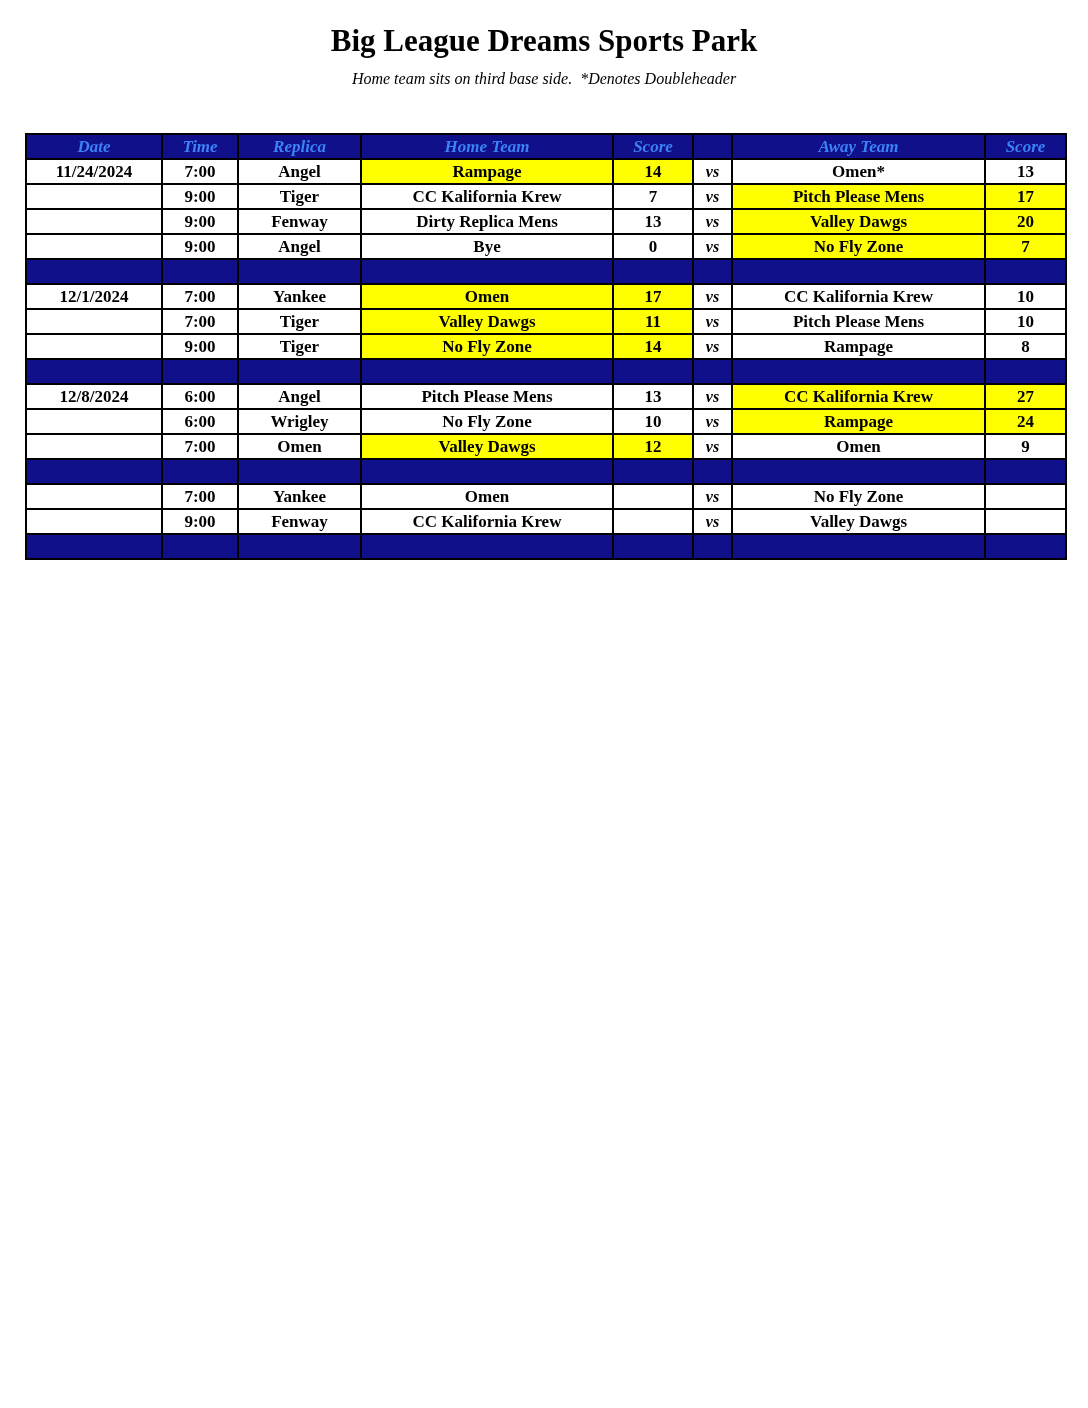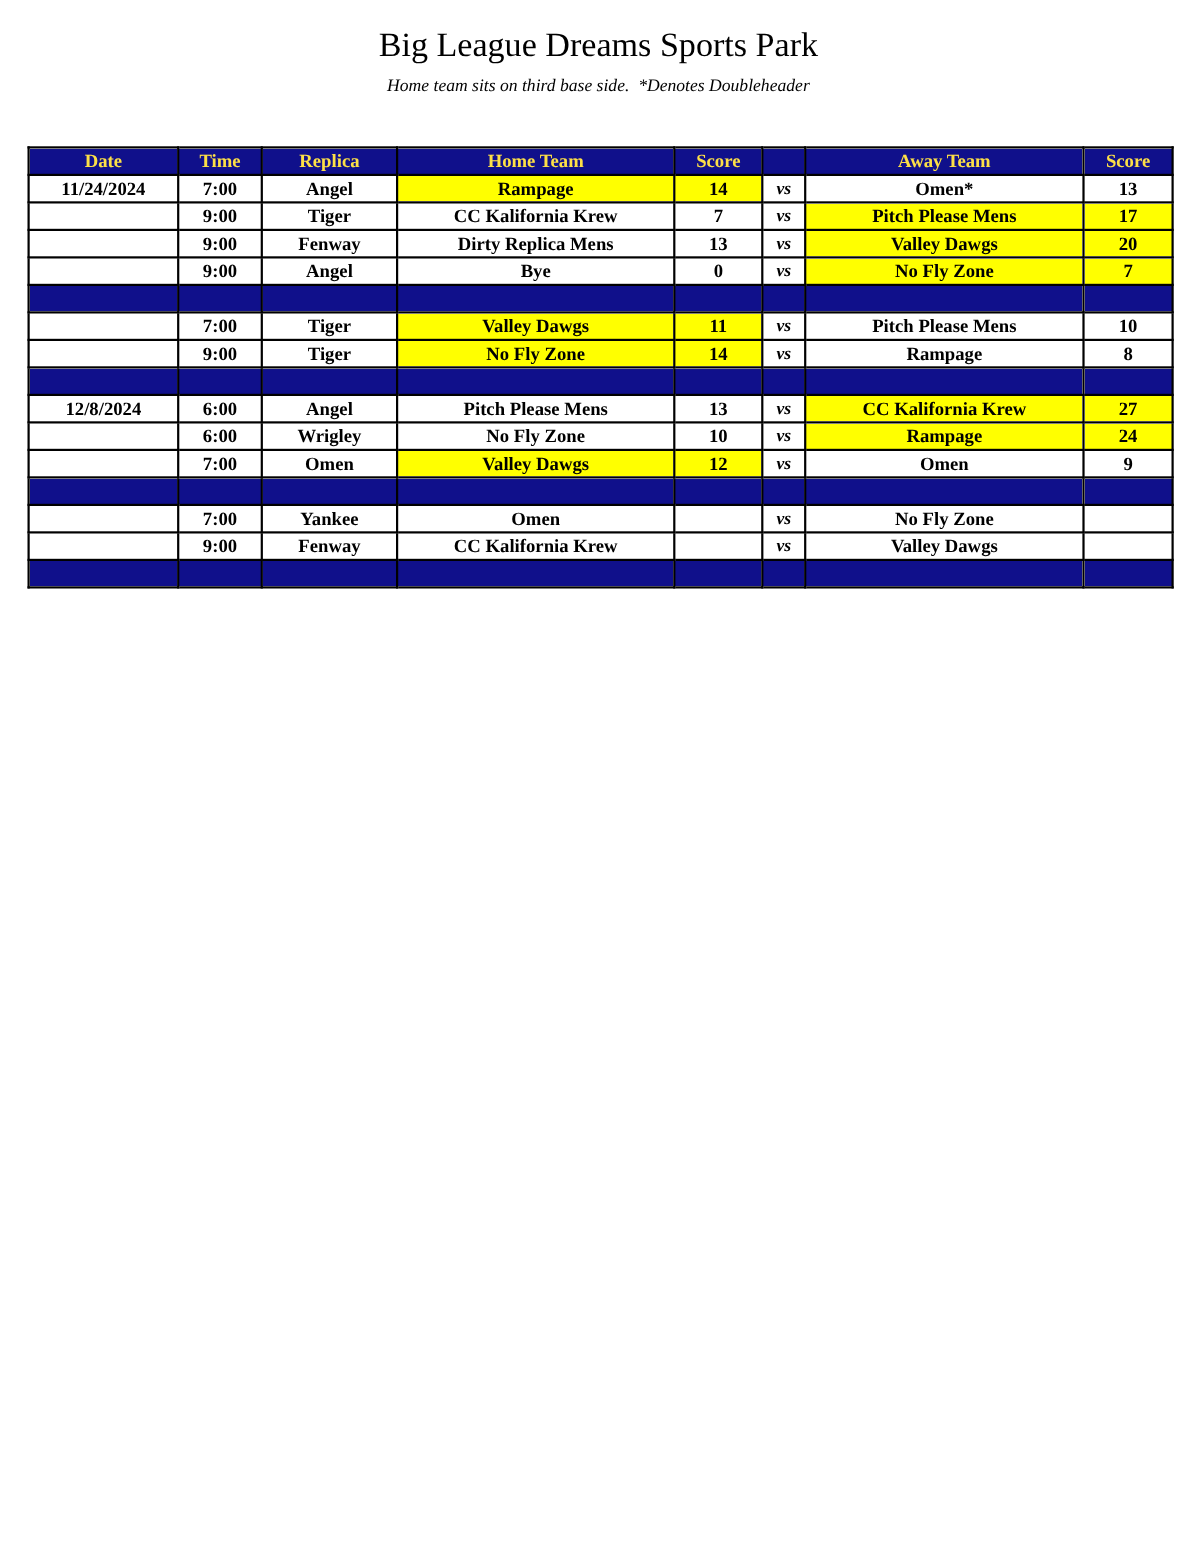--- a/index.html
+++ b/index.html
@@ -9,21 +9,21 @@
     height: 1408px;
     background: #ffffff;
     font-family: "Liberation Serif", serif;
     color: #000000;
     overflow: hidden;
   }
   .header-block { text-align: center; }
   .title {
     padding-top: 22px;
     font-size: 31px;
-    font-weight: normal;
+    font-weight: bold;
     line-height: 38px;
   }
   .subtitle {
     margin-top: 5px;
     font-size: 25px;
     font-weight: bold;
     line-height: 30px;
   }
   .note {
     margin-top: 8px;
@@ -55,21 +55,22 @@
     text-align: center;
     vertical-align: middle;
     font-weight: bold;
     font-size: 17px;
     line-height: 1;
     overflow: hidden;
     white-space: nowrap;
   }
   table.schedule thead th {
     background: var(--navy, #10108B);
-    color: #fde047;
+    color: #3b82f6;
+    font-style: italic;
   }
   table.schedule tr.sep td {
     background: var(--navy, #10108B);
   }
   table.schedule td.hl {
     background: var(--hl, #FFFF00);
   }
   table.schedule td.vs {
     font-style: italic;
     font-size: 16px;
@@ -154,20 +155,30 @@
           <td></td>
           <td></td>
           <td></td>
           <td></td>
           <td></td>
           <td></td>
           <td></td>
           <td></td>
         </tr>
         <tr>
+          <td>12/1/2024</td>
+          <td>7:00</td>
+          <td>Yankee</td>
+          <td class="hl">Omen</td>
+          <td class="hl">17</td>
+          <td class="vs">vs</td>
+          <td>CC Kalifornia Krew</td>
+          <td>10</td>
+        </tr>
+        <tr>
           <td></td>
           <td>7:00</td>
           <td>Tiger</td>
           <td class="hl">Valley Dawgs</td>
           <td class="hl">11</td>
           <td class="vs">vs</td>
           <td>Pitch Please Mens</td>
           <td>10</td>
         </tr>
         <tr>

